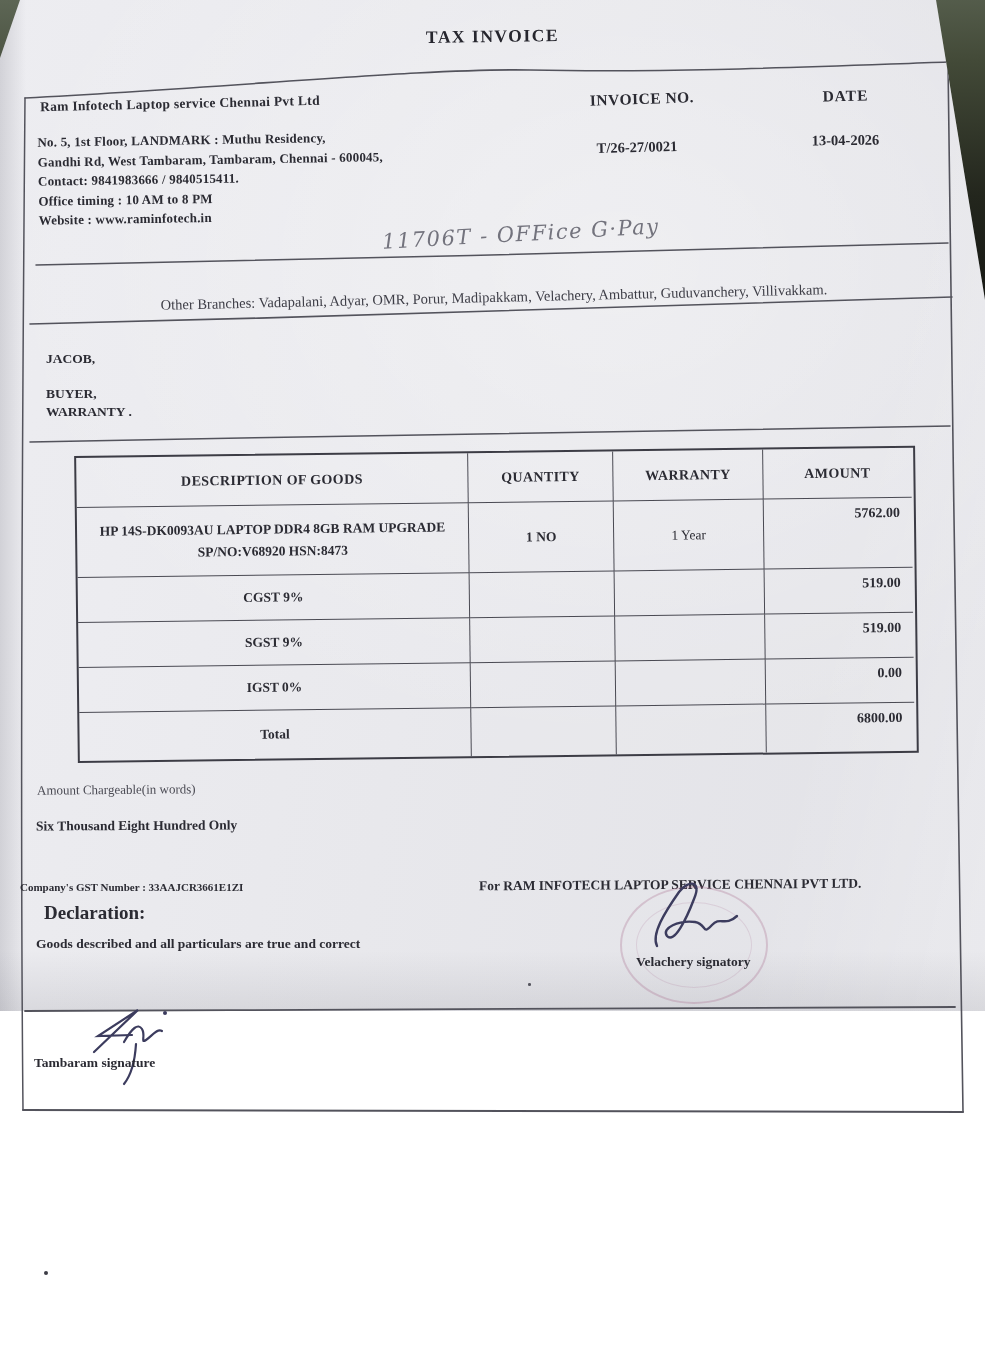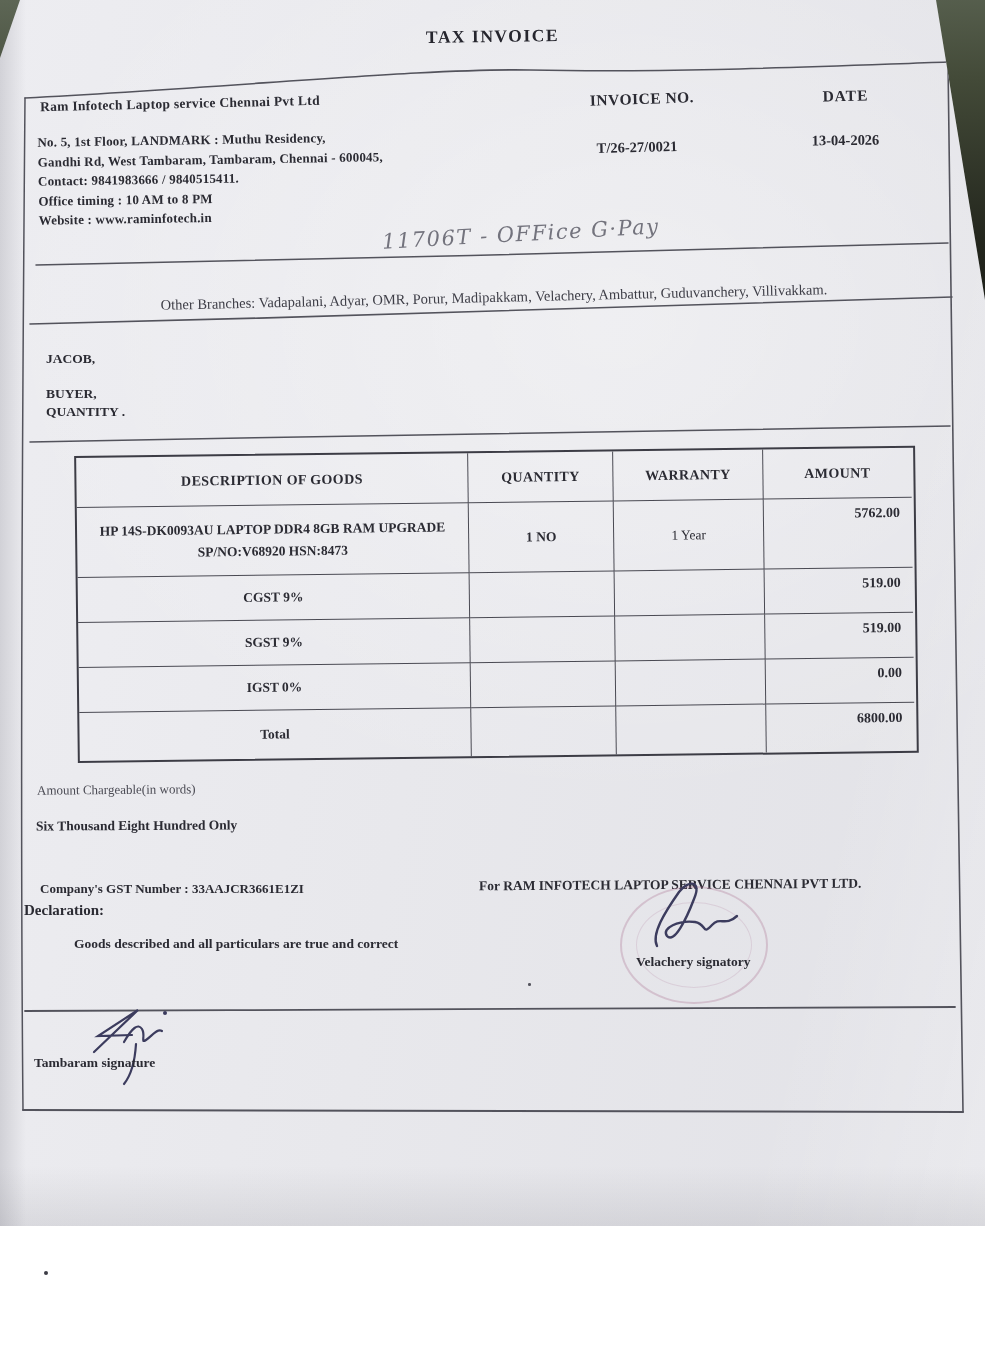--- a/index.html
+++ b/index.html
@@ -1,20 +1,20 @@
 <!DOCTYPE html>
 <html><head>
 <meta charset="utf-8">
 <style>
   * { margin:0; padding:0; box-sizing:border-box; }
   html,body { width:985px; height:1351px; }
   body { font-family:"Liberation Serif", serif; overflow:hidden; }
 
   .stage {
-    position:relative; width:985px; height:1226px;
+    position:relative; width:985px; height:1011px;
     background:linear-gradient(178deg,#5d6655 0%, #434a38 9%, #23261d 22%, #0e0f0d 38%, #060606 60%, #0a0a0a 100%);
   }
   .paper {
     position:absolute; inset:0;
     clip-path:polygon(20px 0, 936px 0, 985px 300px, 985px 1351px, 0 1351px, 0 58px);
     background:
       radial-gradient(900px 700px at 62% 26%, rgba(255,255,255,0.35), rgba(255,255,255,0) 70%),
       linear-gradient(100deg, #ededf1 0%, #e8e8ec 45%, #e2e2e7 100%);
   }
   .paper::before {
@@ -61,23 +61,23 @@
           font-size:13.5px; color:#2b2b33; padding:2px 6px; }
   .cell.lastcol { border-right:none; }
   .cell.lastrow { border-bottom:none; }
   .cell.head { font-weight:bold; font-size:14px; letter-spacing:0.4px; }
   .cell.desc { font-weight:bold; line-height:1.6; }
   .cell.amt  { justify-content:flex-end; align-items:flex-start; padding:7px 12px 0 0; font-weight:bold; font-size:14px; }
 
   .words-label { left:37px; top:782px; font-size:13px; color:#4b4b54; transform:rotate(-0.5deg); }
   .words-value { left:36px; top:818px; font-size:13.5px; transform:rotate(-0.3deg); }
 
-  .gst-line   { left:40px; top:881px; font-size:13px;text-align:right; }
-  .decl-label { left:24px; top:902px; font-size:15px; }
-  .decl-text  { left:36px; top:936px; font-size:13.5px;margin-left:38px; }
+  .gst-line   { left:20px; top:881px; font-size:11px;text-align:right; }
+  .decl-label { left:44px; top:902px; font-size:19px; }
+  .decl-text  { left:36px; top:936px; font-size:13.5px; }
 
   .for-company { left:479px; top:877px; font-size:13.5px; transform:rotate(-0.4deg); }
   .auth-label  { left:636px; top:954px; font-size:13.5px; }
   .cust-label  { left:34px;  top:1055px; font-size:13.5px; }
 
   .stamp { left:620px; top:886px; width:148px; height:118px; border:2px solid rgba(168,108,142,0.30); border-radius:50%; }
   .stamp::after { content:""; position:absolute; inset:14px; border:1.5px solid rgba(168,108,142,0.18); border-radius:50%; }
 
   .sig-auth { left:645px; top:876px; }
   .sig-cust { left:86px;  top:1000px; }
@@ -123,21 +123,21 @@
     <div class="abs date-value b ink">13-04-2026</div>
 
     <div class="abs handnote">11706T - OFFice G·Pay</div>
 
     <div class="abs branches">Other Branches: Vadapalani, Adyar, OMR, Porur, Madipakkam, Velachery, Ambattur, Guduvanchery, Villivakkam.</div>
 
     <div class="abs buyer b ink">
       <div>JACOB,</div>
       <div class="gap"></div>
       <div>BUYER,</div>
-      <div>QUANTITY .</div>
+      <div>WARRANTY .</div>
     </div>
 
     <div class="abs goods-table">
       <div class="cell head">DESCRIPTION OF GOODS</div>
       <div class="cell head">QUANTITY</div>
       <div class="cell head">WARRANTY</div>
       <div class="cell head lastcol">AMOUNT</div>
 
       <div class="cell desc">HP 14S-DK0093AU LAPTOP DDR4 8GB RAM UPGRADE SP/NO:V68920 HSN:8473</div>
       <div class="cell b">1 NO</div>

